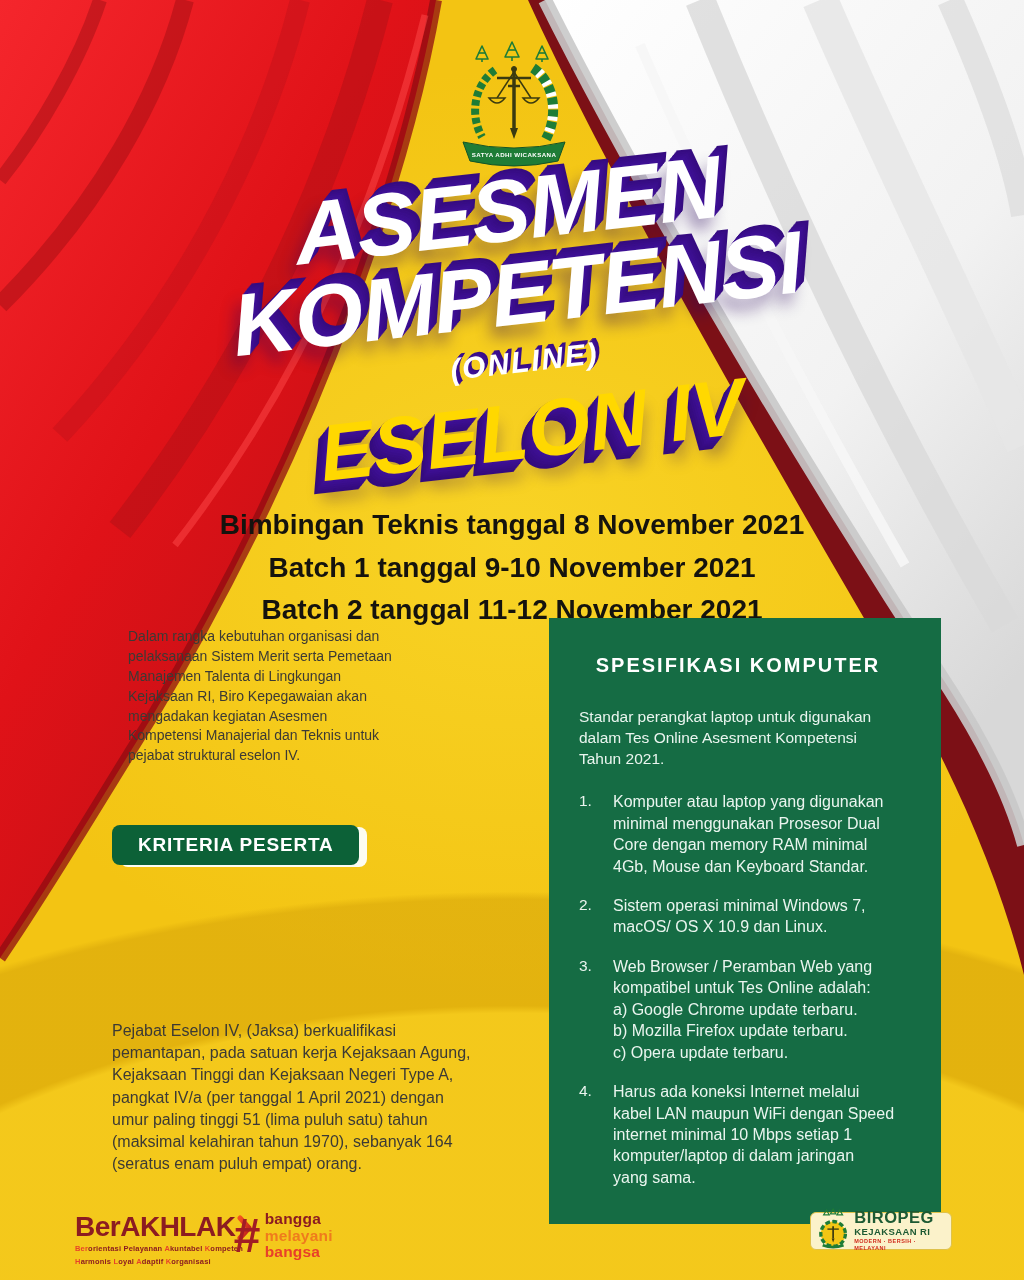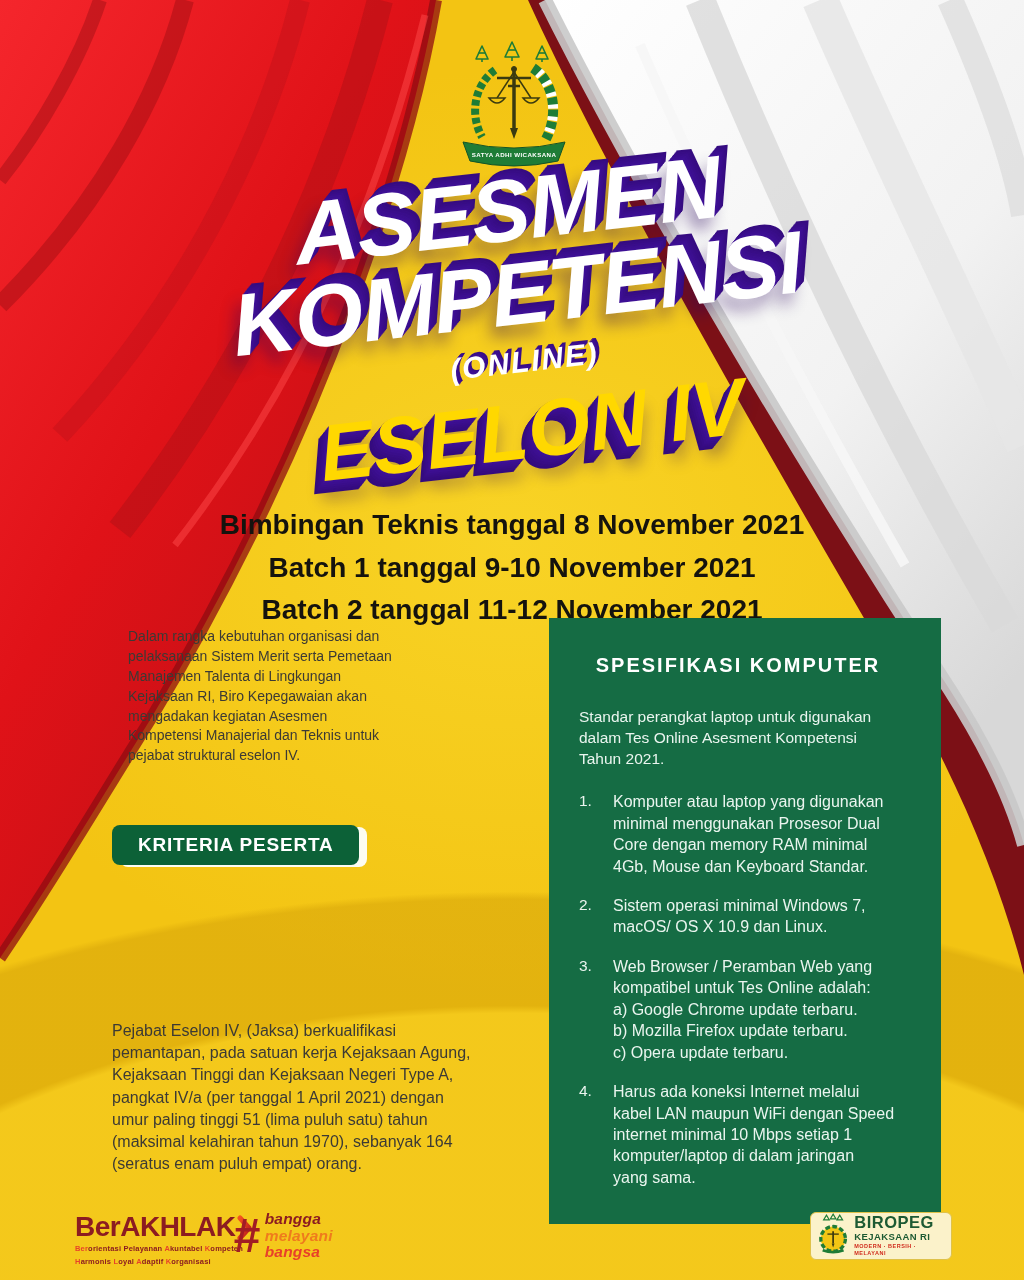--- a/index.html
+++ b/index.html
@@ -59,26 +59,26 @@
   
   .berakhlak{position:absolute;left:75px;top:1213px;}
   .bk-brand{display:flex;align-items:flex-end;}
   .bk-word{font-size:28px;font-weight:bold;color:#8c1c21;letter-spacing:-.5px;line-height:1;}
   .bk-chevron{margin-left:2px;margin-top:-3px;}
   .bk-tag{font-size:7.5px;font-weight:bold;color:#8c1c21;line-height:1.3;margin-top:3px;letter-spacing:.2px;}
   .bk-tag .hl{color:#e8432a;}
 
   .bangga{position:absolute;left:233px;top:1211px;display:flex;align-items:center;}
   .bg-hash{font-size:48px;font-weight:bold;font-style:italic;color:#a21d24;line-height:1;margin-right:5px;}
-  .bg-words div{font-size:15.5px;font-weight:bold;line-height:1.08;letter-spacing:.2px;font-style:italic;}
+  .bg-words div{font-size:15.5px;font-weight:bold;line-height:1.08;letter-spacing:.2px;}
   .bg-w1{color:#8c1c21;}
   .bg-w2{color:#ef7b1d;}
   .bg-w3{color:#e8402a;}
 
-  .biropeg{position:absolute;left:810px;top:1212px;width:142px;height:48px;background:#fbf2ca;
+  .biropeg{position:absolute;left:810px;top:1212px;width:142px;height:38px;background:#fbf2ca;
     border:1.5px solid #dfc24a;border-radius:6px;display:flex;align-items:center;
     padding:4px 6px;box-sizing:border-box;}
   .bp-texts{margin-left:5px;}
   .bp-name{font-size:16.5px;font-weight:bold;color:#1d5a33;letter-spacing:.5px;line-height:1.05;}
   .bp-org{font-size:9.5px;font-weight:bold;color:#1d5a33;letter-spacing:.4px;line-height:1.2;}
   .bp-motto{font-size:5.5px;font-weight:bold;color:#d02b1c;letter-spacing:.5px;line-height:1.4;}
 </style>
 </head>
 <body>
 

